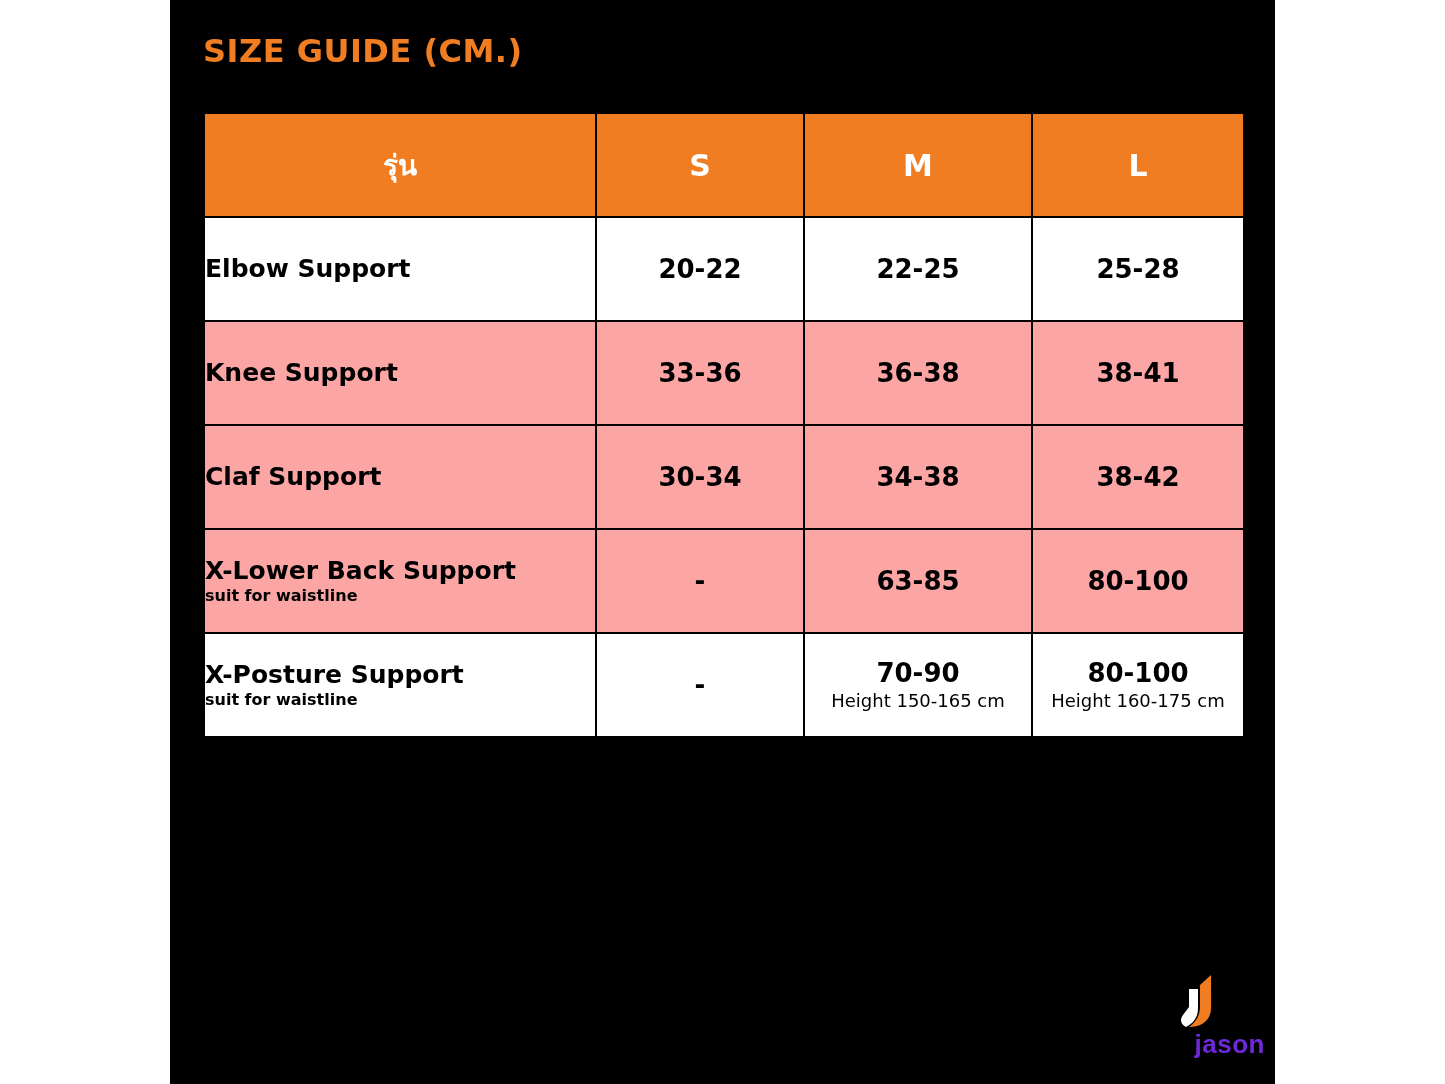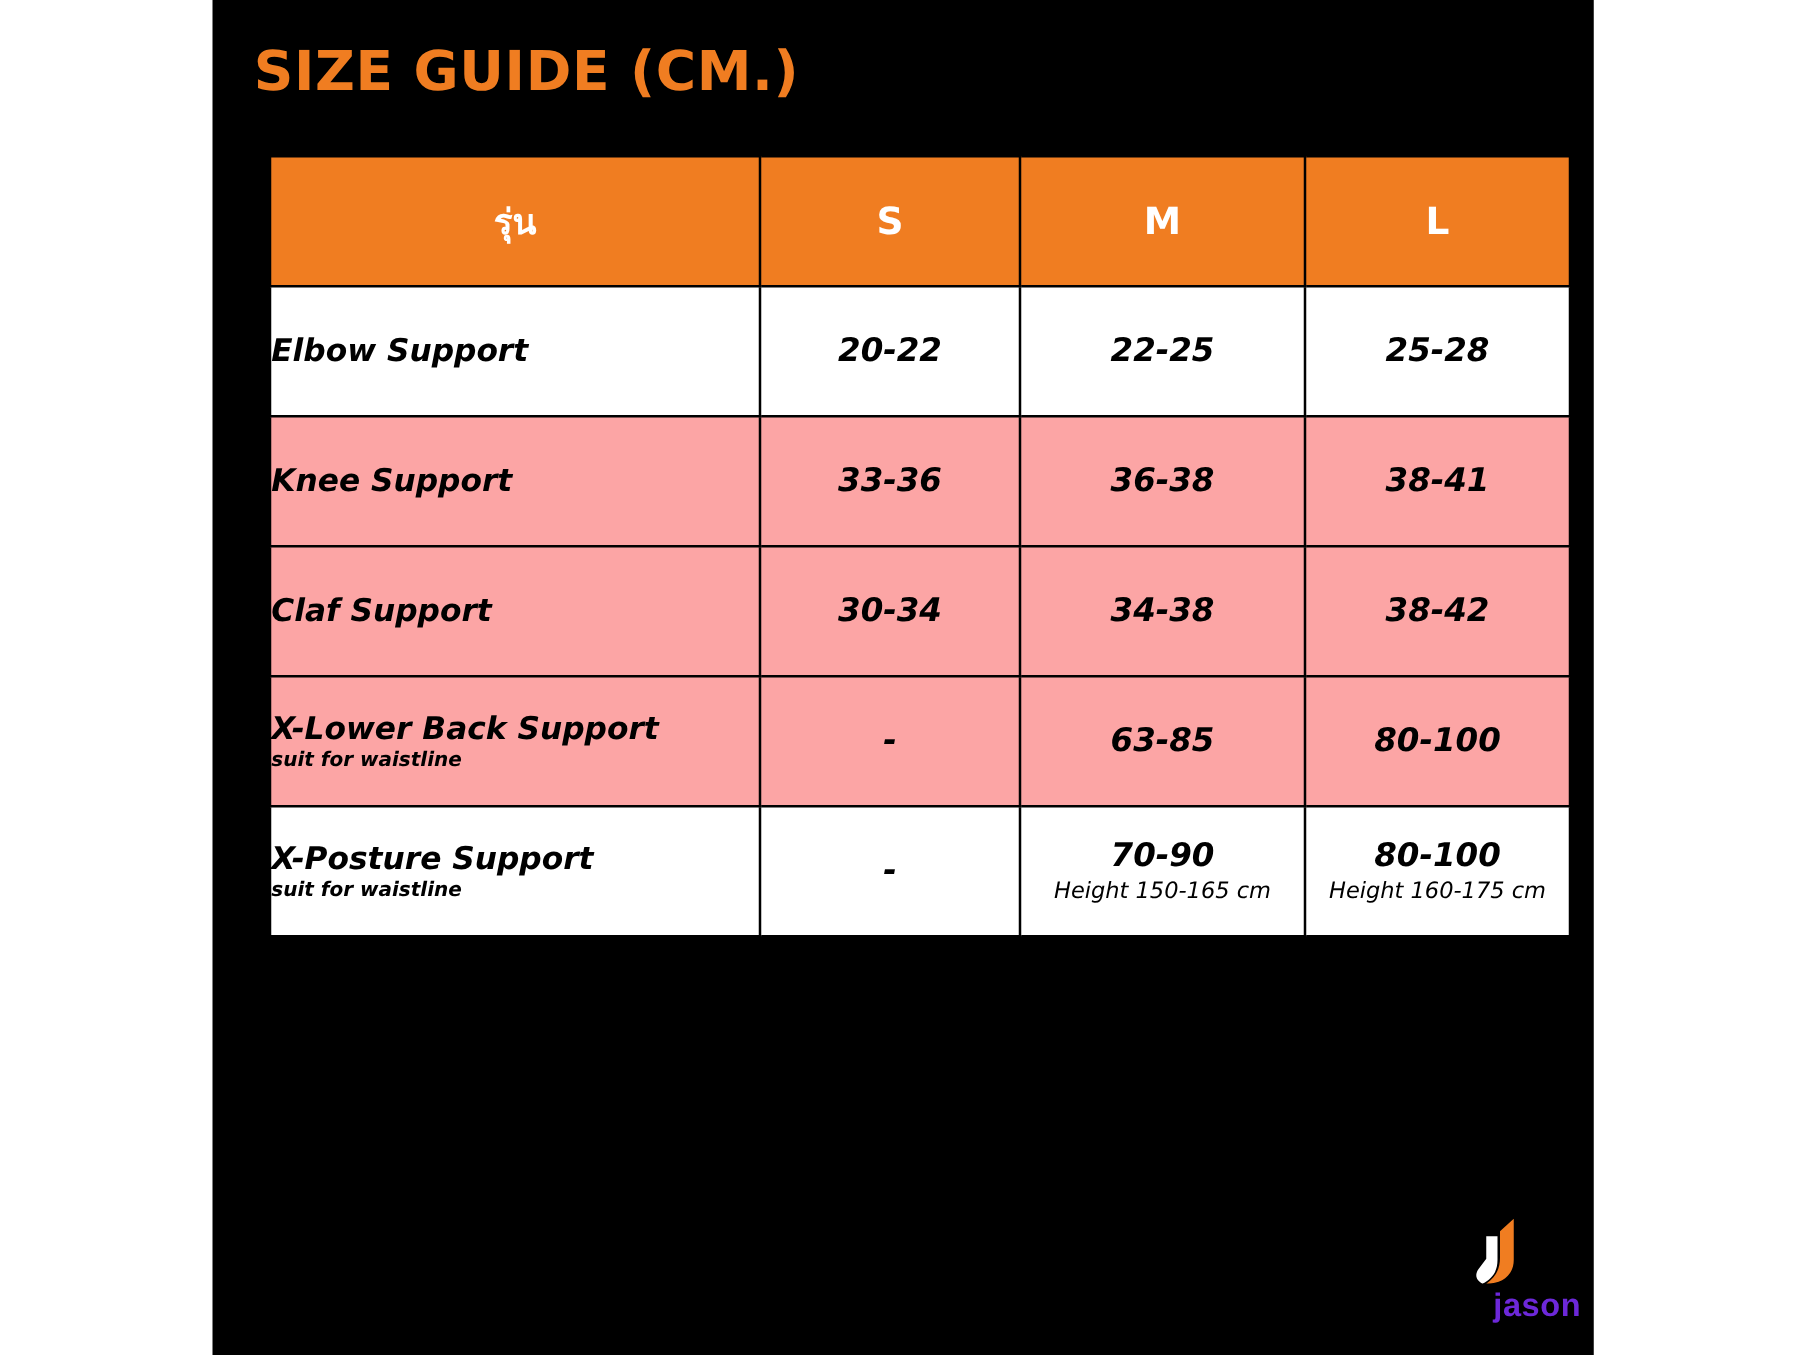--- a/index.html
+++ b/index.html
@@ -26,31 +26,30 @@
     top: 0px;
     width: 1105px;
     height: 1084px;
     background: #000000;
   }
   .title {
     position: absolute;
     left: 203px;
     top: 32px;
     color: #f07d21;
-    font-size: 44px;
+    font-size: 32px;
     font-weight: bold;
     letter-spacing: 0.5px;
     font-family: "DejaVu Sans", sans-serif;
   }
   .table-wrap {
     position: absolute;
     left: 203px;
-    top: 124px;
+    top: 112px;
     width: 1040px;
-    margin-left: 12px;
   }
   table.size-table {
     border-collapse: collapse;
     width: 1040px;
     table-layout: fixed;
   }
   table.size-table td, table.size-table th {
     border: 2px solid #000000;
     padding: 0;
     margin: 0;
@@ -61,21 +60,21 @@
     height: 102px;
     font-size: 30px;
     font-weight: bold;
     text-align: center;
     vertical-align: middle;
     font-family: "DejaVu Sans", sans-serif;
   }
   thead th.col-label {
     font-size: 28px;
   }
-  tbody tr { height: 104px; font-style: italic; }
+  tbody tr { height: 104px; }
   tbody td {
     background: #ffffff;
     vertical-align: middle;
     font-family: "DejaVu Sans", sans-serif;
   }
   tbody tr.shaded td {
     background: #fca5a5;
   }
   td.row-label {
     text-align: left;

